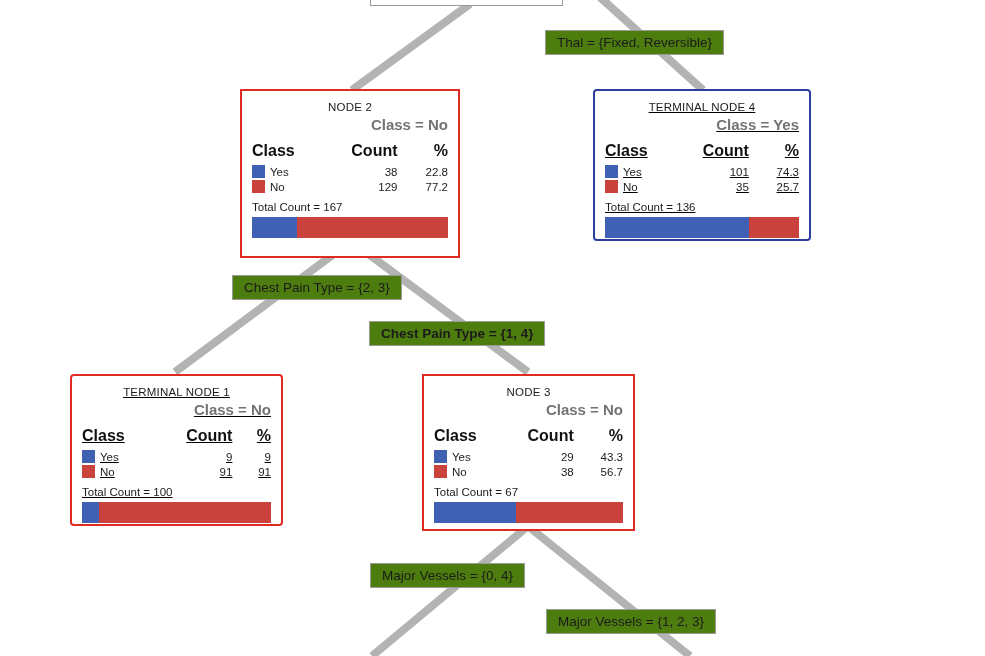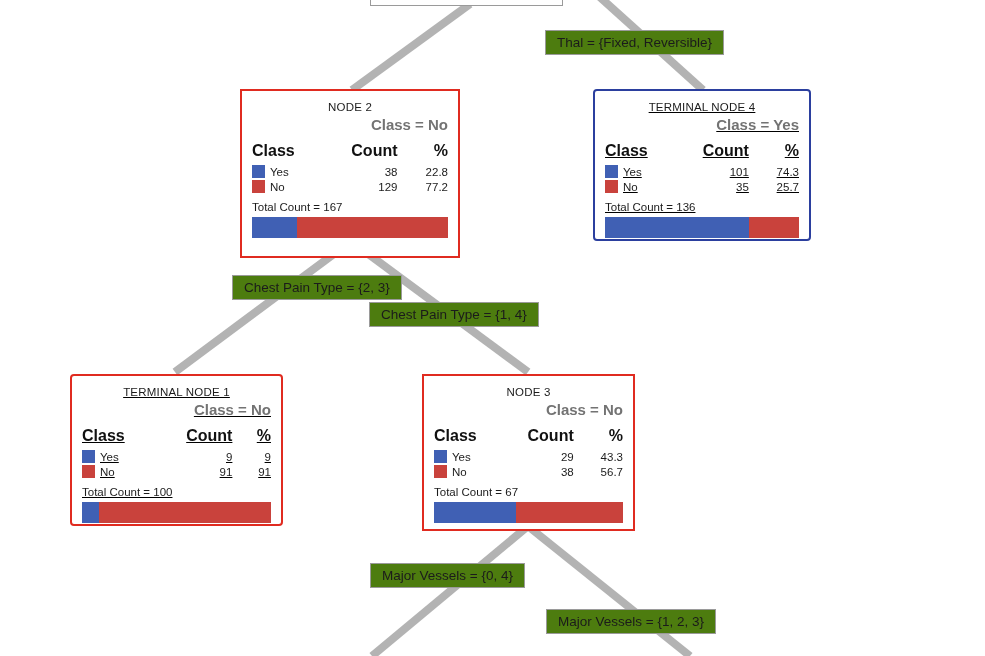--- a/index.html
+++ b/index.html
@@ -262,19 +262,19 @@
     <div class="dist-bar">
       <div class="seg-yes" style="width: 43.3%;"></div>
       <div class="seg-no" style="width: 56.7%;"></div>
     </div>
   </div>
 
   <div class="edge-label" style="left:545px; top:30px;">Thal = {Fixed, Reversible}</div>
 
   <div class="edge-label" style="left:194px; top:275px;margin-left:38px;">Chest Pain Type = {2, 3}</div>
 
-  <div class="edge-label" style="left:369px; top:302px;">Chest Pain Type = {1, 4}</div>
+  <div class="edge-label" style="left:369px; top:321px;font-weight:bold;">Chest Pain Type = {1, 4}</div>
 
   <div class="edge-label" style="left:370px; top:563px;">Major Vessels = {0, 4}</div>
 
   <div class="edge-label" style="left:546px; top:609px;">Major Vessels = {1, 2, 3}</div>
 
 </div>
 
 </body></html>

